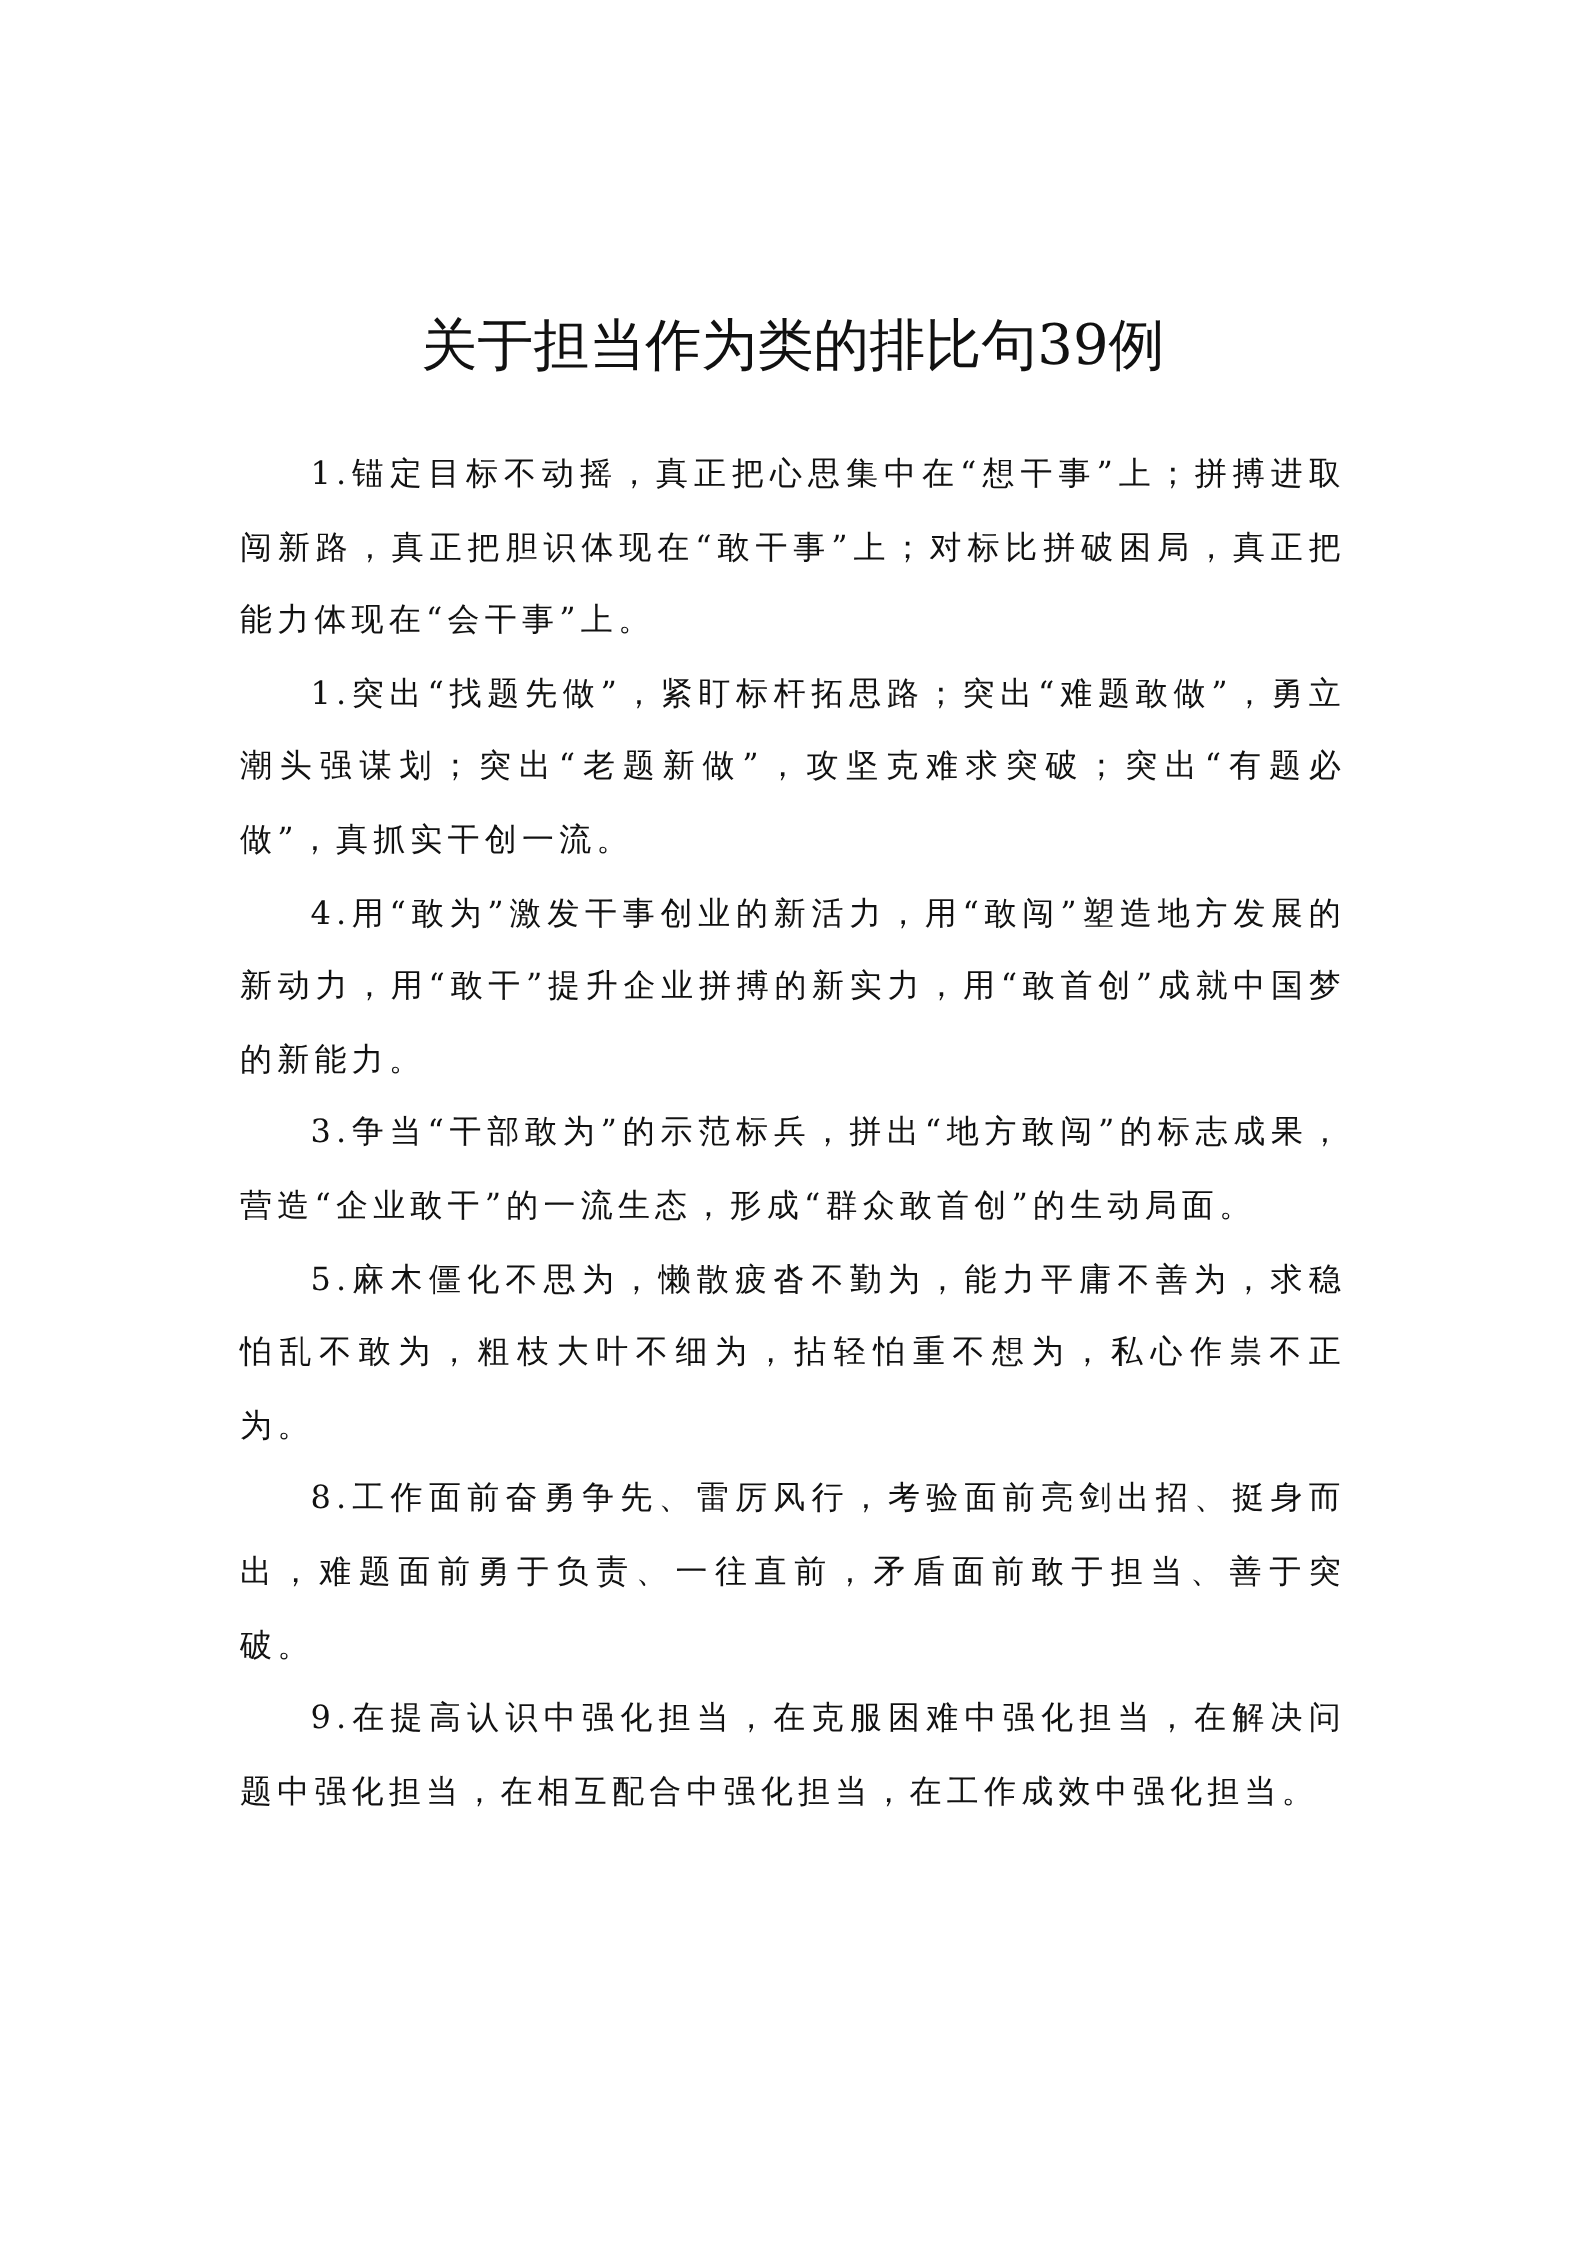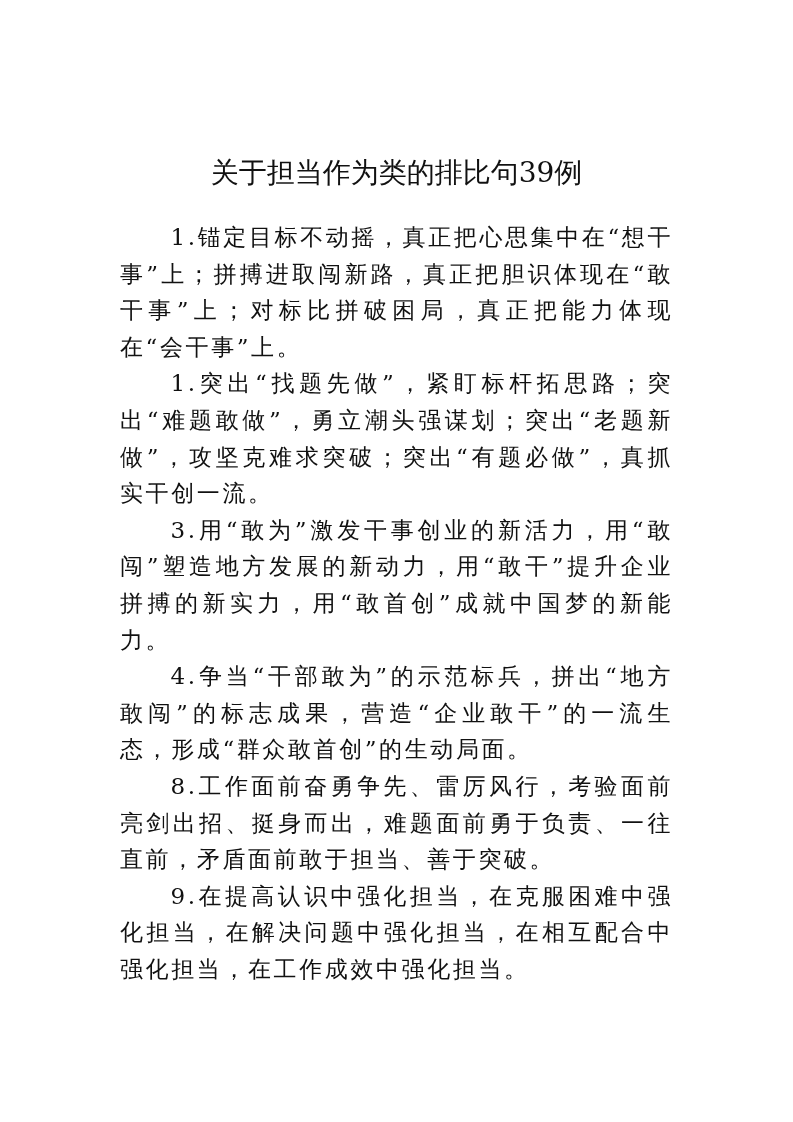--- a/index.html
+++ b/index.html
@@ -36,37 +36,38 @@
       color: #111;
     }
     .doc-body {
       position: absolute;
       left: 120px;
       top: 219px;
       width: 553px;
     }
     .para {
       margin: 0;
-      font-size: 23px;
+      font-size: 16px;
       line-height: 36.6px;
       text-indent: 2.2em;
       text-align: justify;
       text-justify: inter-character;
       letter-spacing: 2.6px;
       word-break: break-all;
       color: #111;
     }
   </style>
 </head>
 <body>
 
 <div class="page">
   <h1 class="doc-title">关于担当作为类的排比句39例</h1>
 
   <div class="doc-body">
     <p class="para">1.锚定目标不动摇，真正把心思集中在“想干事”上；拼搏进取闯新路，真正把胆识体现在“敢干事”上；对标比拼破困局，真正把能力体现在“会干事”上。</p>
     <p class="para">1.突出“找题先做”，紧盯标杆拓思路；突出“难题敢做”，勇立潮头强谋划；突出“老题新做”，攻坚克难求突破；突出“有题必做”，真抓实干创一流。</p>
-    <p class="para">3.用“敢为”激发干事创业的新活力，用“敢闯”塑造地方发展的新动力，用“敢干”提升企业拼搏的新实力，用“敢首创”成就中国梦的新能力。</p>
-    <p class="para">4.争当“干部敢为”的示范标兵，拼出“地方敢闯”的标志成果，营造“企业敢干”的一流生态，形成“群众敢首创”的生动局面。</p>
+    <p class="para">4.用“敢为”激发干事创业的新活力，用“敢闯”塑造地方发展的新动力，用“敢干”提升企业拼搏的新实力，用“敢首创”成就中国梦的新能力。</p>
+    <p class="para">3.争当“干部敢为”的示范标兵，拼出“地方敢闯”的标志成果，营造“企业敢干”的一流生态，形成“群众敢首创”的生动局面。</p>
+    <p class="para">5.麻木僵化不思为，懒散疲沓不勤为，能力平庸不善为，求稳怕乱不敢为，粗枝大叶不细为，拈轻怕重不想为，私心作祟不正为。</p>
     <p class="para">8.工作面前奋勇争先、雷厉风行，考验面前亮剑出招、挺身而出，难题面前勇于负责、一往直前，矛盾面前敢于担当、善于突破。</p>
     <p class="para">9.在提高认识中强化担当，在克服困难中强化担当，在解决问题中强化担当，在相互配合中强化担当，在工作成效中强化担当。</p>
   </div>
 </div>
 
 </body></html>

